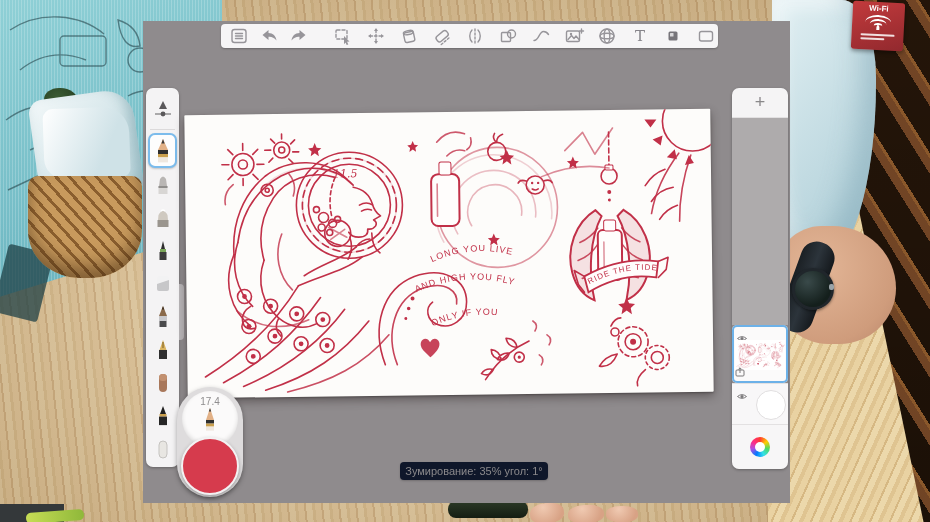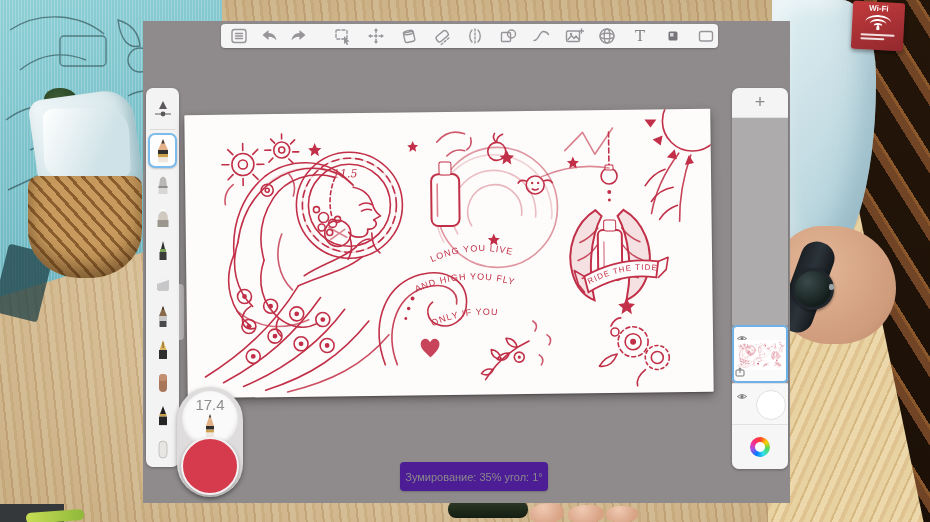--- a/index.html
+++ b/index.html
@@ -79,25 +79,25 @@
   .tool-divider{width:25px;height:1px;background:#dcdadb;margin:3px 0;flex:0 0 auto;}
   .panel-handle{position:absolute;left:33px;top:196px;width:5px;height:56px;background:#b7b4b6;border-radius:0 4px 4px 0;}
 
   
   .canvas{position:absolute;left:43px;top:91px;width:526px;height:283px;background:#fdfcfa;transform:rotate(-0.7deg);
     box-shadow:0 4px 10px rgba(40,30,30,.45),0 1px 2px rgba(0,0,0,.3);border-radius:1px;cursor:crosshair;}
 
   
   .brush-pill{position:absolute;left:34px;top:366px;width:66px;height:110px;background:#dedcdd;border-radius:33px;box-shadow:0 2px 5px rgba(0,0,0,.35);}
   .size-circle{position:absolute;left:5px;top:4px;width:56px;height:56px;border-radius:50%;background:#fbfafa;box-shadow:inset 0 -2px 4px rgba(0,0,0,.12);text-align:center;}
-  .size-label{display:block;font-size:15px;color:#8f8d8e;margin-top:5px;}
+  .size-label{display:block;font-size:10px;color:#8f8d8e;margin-top:5px;}
   .color-circle{position:absolute;left:4px;top:50px;width:58px;height:58px;border-radius:50%;background:var(--brush-red,#d63b4d);border:2px solid #f3f1f2;box-sizing:border-box;box-shadow:0 2px 4px rgba(0,0,0,.3);cursor:pointer;}
 
   
-  .status{position:absolute;left:257px;top:441px;width:148px;height:29px;background:#4c1d95;border-radius:4px;
+  .status{position:absolute;left:257px;top:441px;width:148px;height:18px;background:#0f172a;border-radius:4px;
     box-shadow:0 1px 2px rgba(0,0,0,.2);display:flex;align-items:center;justify-content:center;
     font-size:11px;color:#8b898b;}
 
   
   .layers{position:absolute;left:589px;top:67px;width:56px;height:381px;border-radius:7px;overflow:hidden;
     box-shadow:0 1px 3px rgba(0,0,0,.3);display:flex;flex-direction:column;}
   .add-cell{height:29px;background:#f5f4f5;display:flex;align-items:center;justify-content:center;
     font-size:18px;color:#8a888a;cursor:pointer;border-bottom:1px solid #e2e0e1;flex:0 0 auto;}
   .layers-body{flex:1;background:rgba(255,255,255,.28);}
   .layer-cell{position:relative;background:#f8f7f8;border-top:1px solid #e3e1e2;cursor:pointer;flex:0 0 auto;}

